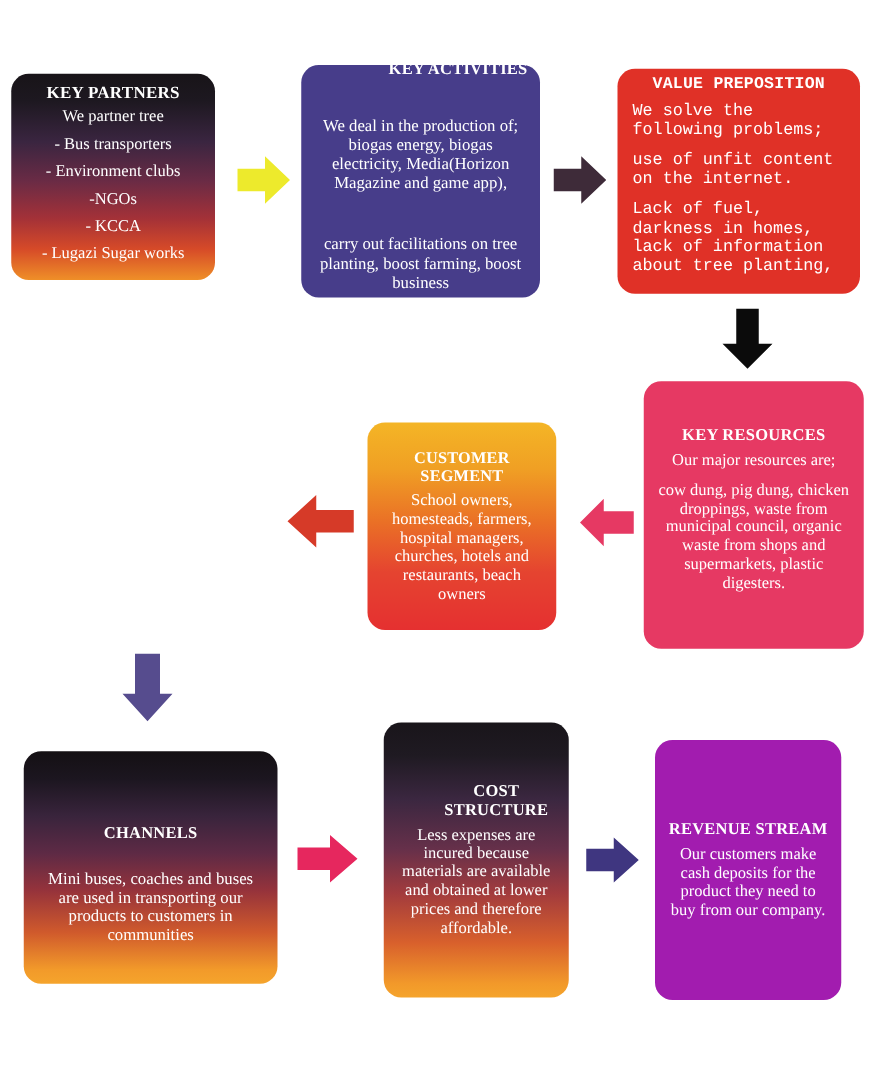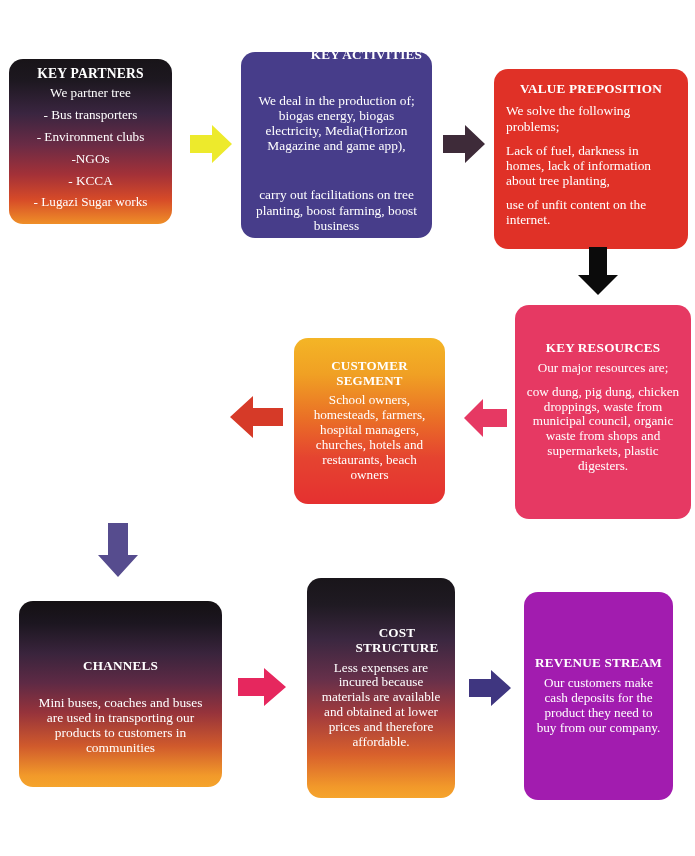--- a/index.html
+++ b/index.html
@@ -62,26 +62,27 @@
   #card-key-activities {
     left: 241px; top: 52px; width: 191px; height: 186px;
     background: #473d8a;
     font-size: 13.4px;
     align-items: flex-end;
   }
   #card-key-activities .title { font-size: 13.2px; margin-bottom: 5px; }
   #card-key-activities p { margin-bottom: 9px; margin-top: 25px; }
 
   #card-value-preposition {
-    left: 494px; top: 69px; width: 194px; height: 180px;
+    left: 494px; top: 55px; width: 194px; height: 180px;
     background: #e03127;
     font-size: 13.4px;
     text-align: left;
     align-items: stretch;
     padding: 8px 12px;
+    font-family: Liberation Mono, monospace;
   }
   #card-value-preposition .title { text-align: center; font-size: 13.2px; margin-bottom: 7px; }
   #card-value-preposition p { margin-bottom: 9px; }
 
   #card-key-resources {
     left: 515px; top: 305px; width: 176px; height: 214px;
     background: #e63963;
     font-size: 13.2px;
   }
   #card-key-resources .title { font-size: 13.2px; margin-bottom: 5px; }
@@ -181,22 +182,22 @@
 
   <div class="arrow" id="arrow-activities-to-value">
     <svg viewBox="0 0 46 44" preserveAspectRatio="none" aria-hidden="true">
       <path d="M2,13 L24,13 L24,3 L44,22 L24,41 L24,31 L2,31 Z" fill="#3e2b39"></path>
     </svg>
   </div>
 
   <div class="card" id="card-value-preposition">
     <div class="title">VALUE PREPOSITION</div>
     <p>We solve the following problems;</p>
+    <p>use of unfit content on the internet.</p>
     <p>Lack of fuel, darkness in homes, lack of information about tree planting,</p>
-    <p>use of unfit content on the internet.</p>
   </div>
 
   <div class="arrow" id="arrow-value-to-resources">
     <svg viewBox="0 0 46 52" preserveAspectRatio="none" aria-hidden="true">
       <path d="M14,2 L32,2 L32,30 L43,30 L23,50 L3,30 L14,30 Z" fill="#0b0b0b"></path>
     </svg>
   </div>
 
 
   <div class="arrow" id="arrow-segment-to-relations">

